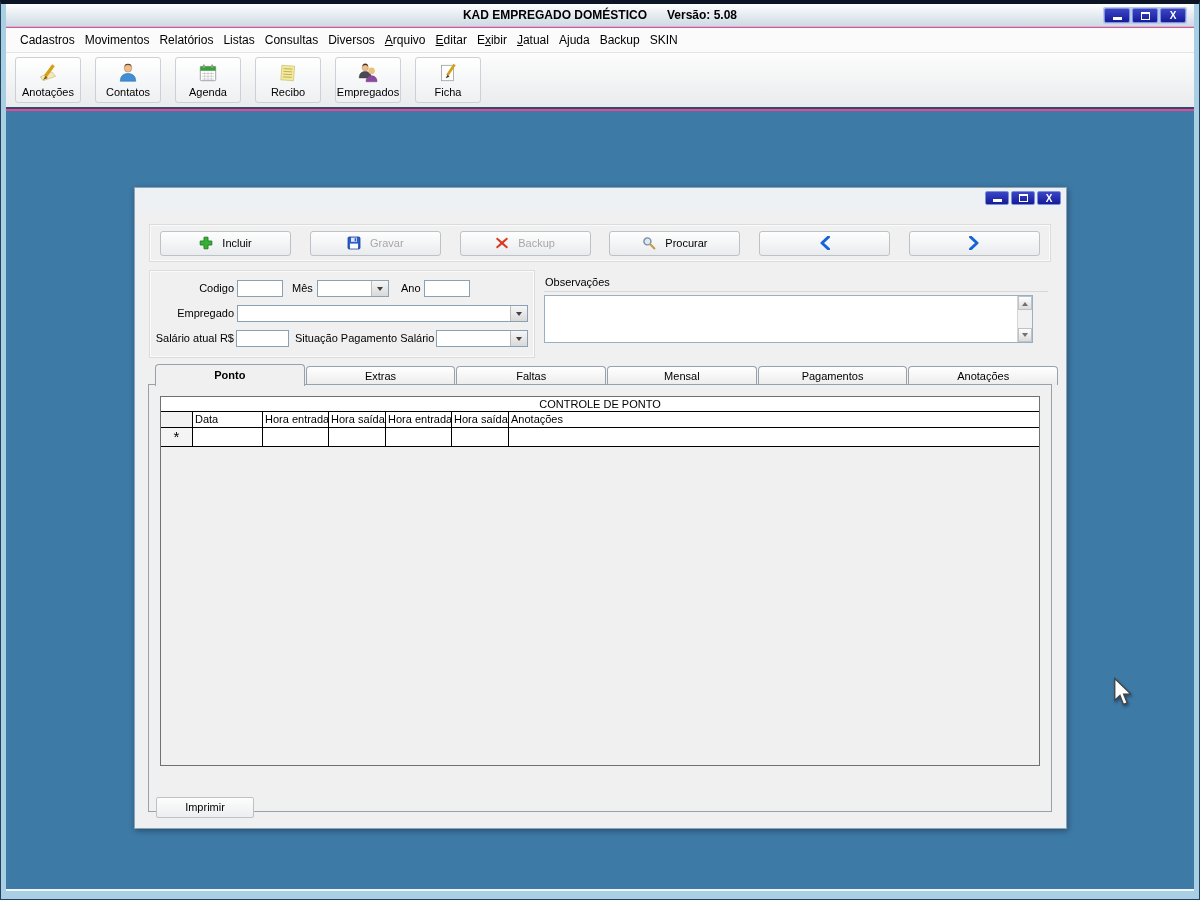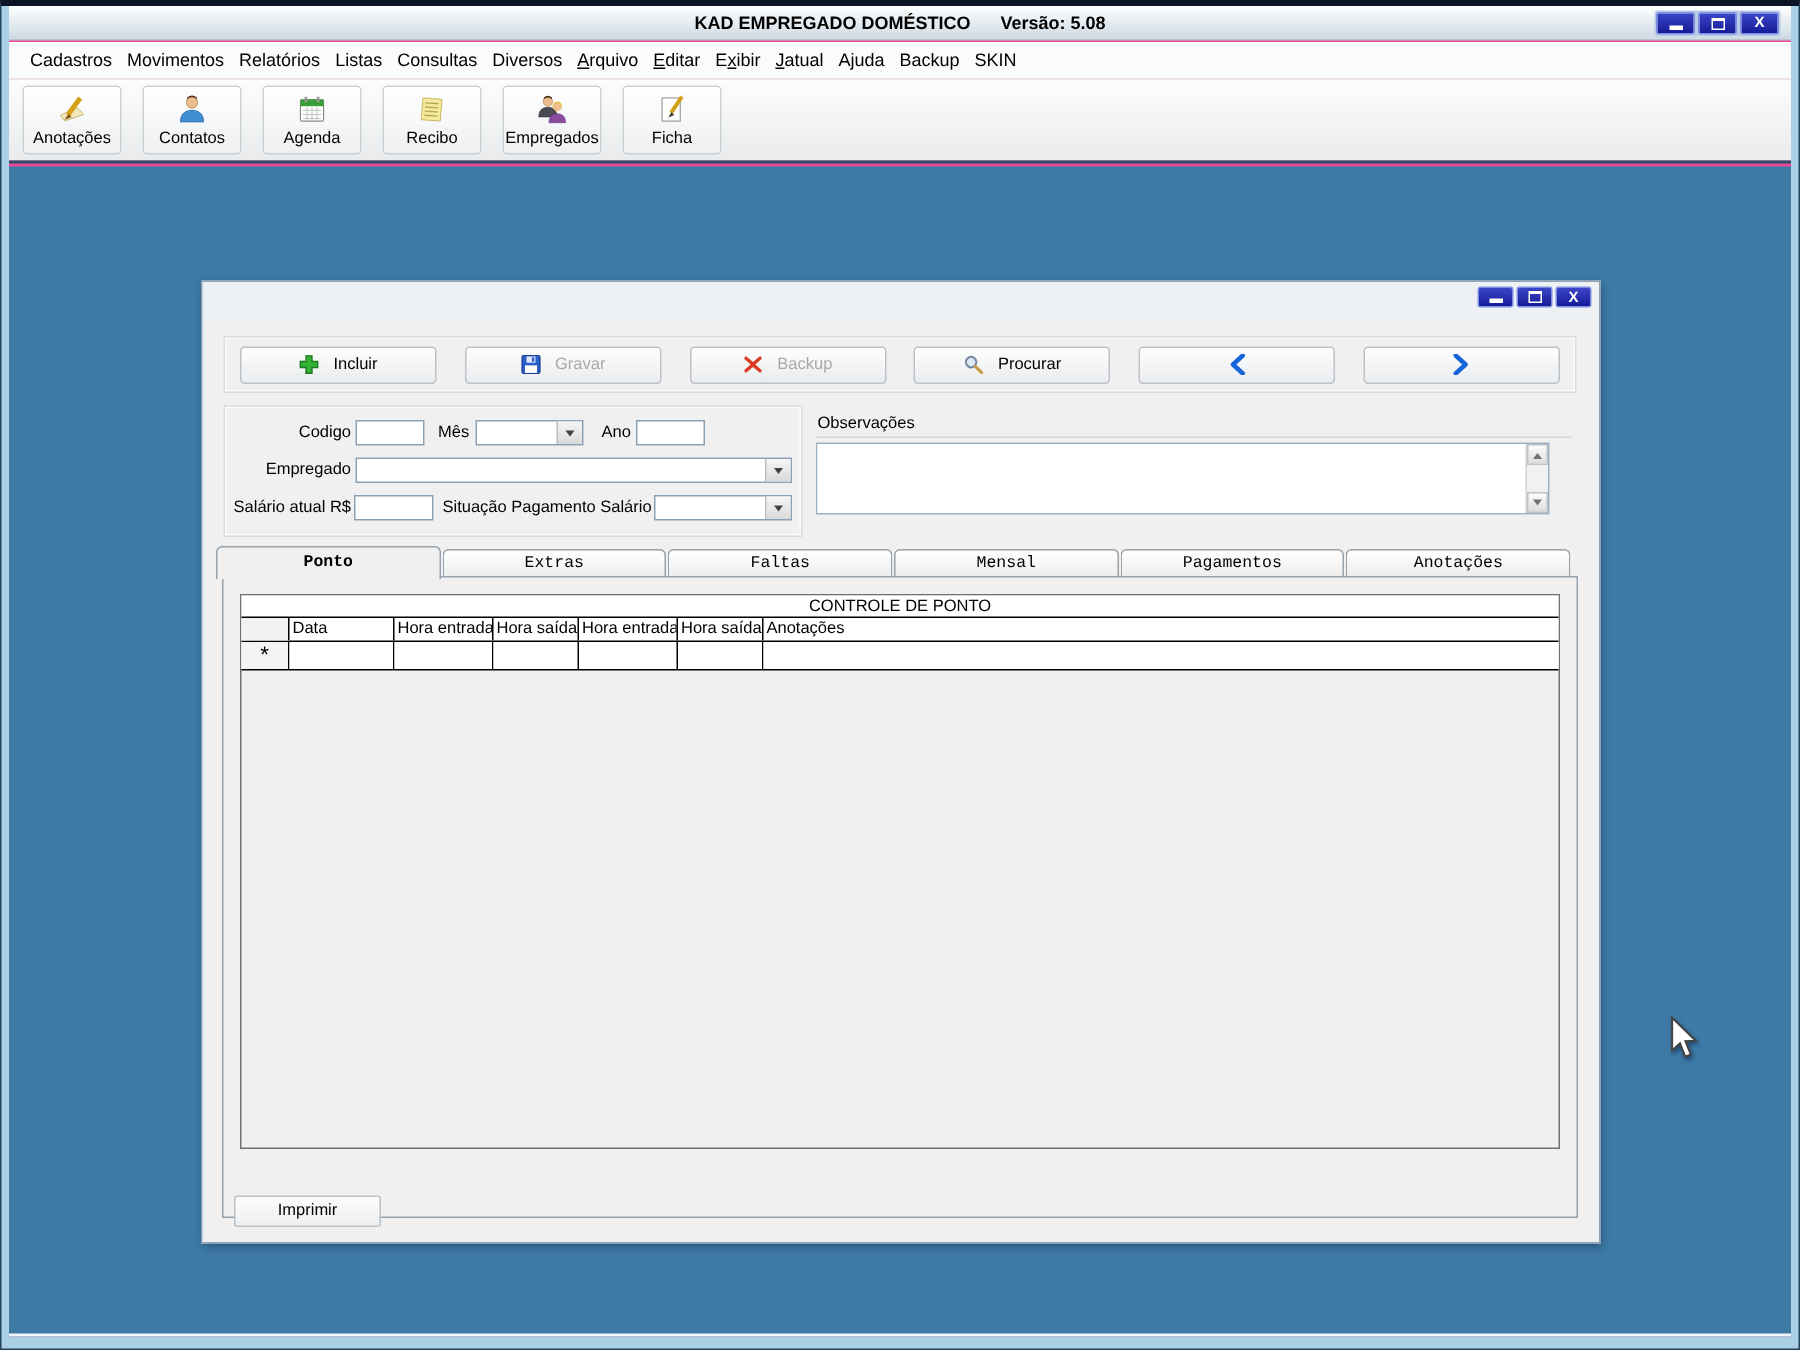--- a/index.html
+++ b/index.html
@@ -77,21 +77,21 @@
   .obs-box { position:absolute; left:5px; top:20px; width:489px; height:48px; border:1px solid #9ab0c0; background:#fff; }
   .obs-text { position:absolute; left:0; top:0; right:15px; bottom:0; border:none; resize:none;
               font-family:"Liberation Sans",sans-serif; font-size:11px; background:#fff; outline:none; }
   .vsb { position:absolute; right:0; top:0; bottom:0; width:15px; background:#f1f1f1; border-left:1px solid #d4d4d4; }
   .sbtn { position:absolute; left:0; right:0; height:14px; background:linear-gradient(#fdfdfd,#dcdcdc);
           border:1px solid #bcc2c8; display:flex; align-items:center; justify-content:center; cursor:default; }
   .sbtn.up { top:0; } .sbtn.down { bottom:0; }
   .tri-up-s { width:0; height:0; border:3px solid transparent; border-bottom:4px solid #707070; margin-bottom:2px; }
   .tri-down-s { width:0; height:0; border:3px solid transparent; border-top:4px solid #707070; margin-top:2px; }
 
-  .tabs { position:absolute; left:6px; top:150px; width:904px; height:21px; display:flex;font-family:Liberation Mono, monospace; }
+  .tabs { position:absolute; left:17px; top:150px; width:904px; height:21px; display:flex; }
   .tab { flex:1; margin-right:1px; border:1px solid #98a2ac; border-bottom:none;
          border-radius:4px 4px 0 0; background:linear-gradient(#ffffff,#ececec);
          font-size:11px; text-align:center; line-height:19px; margin-top:2px; cursor:default; }
   .tab.active { background:#f0f0f0; font-weight:bold; margin-top:0; line-height:21px;
                 position:relative; z-index:2; height:22px; }
 
   .tabpage { position:absolute; left:10px; top:170px; width:904px; height:428px;
              border:1px solid #98a2ac; background:#f0f0f0; }
 
   .grid { position:absolute; left:11px; top:11px; width:880px; height:370px;

